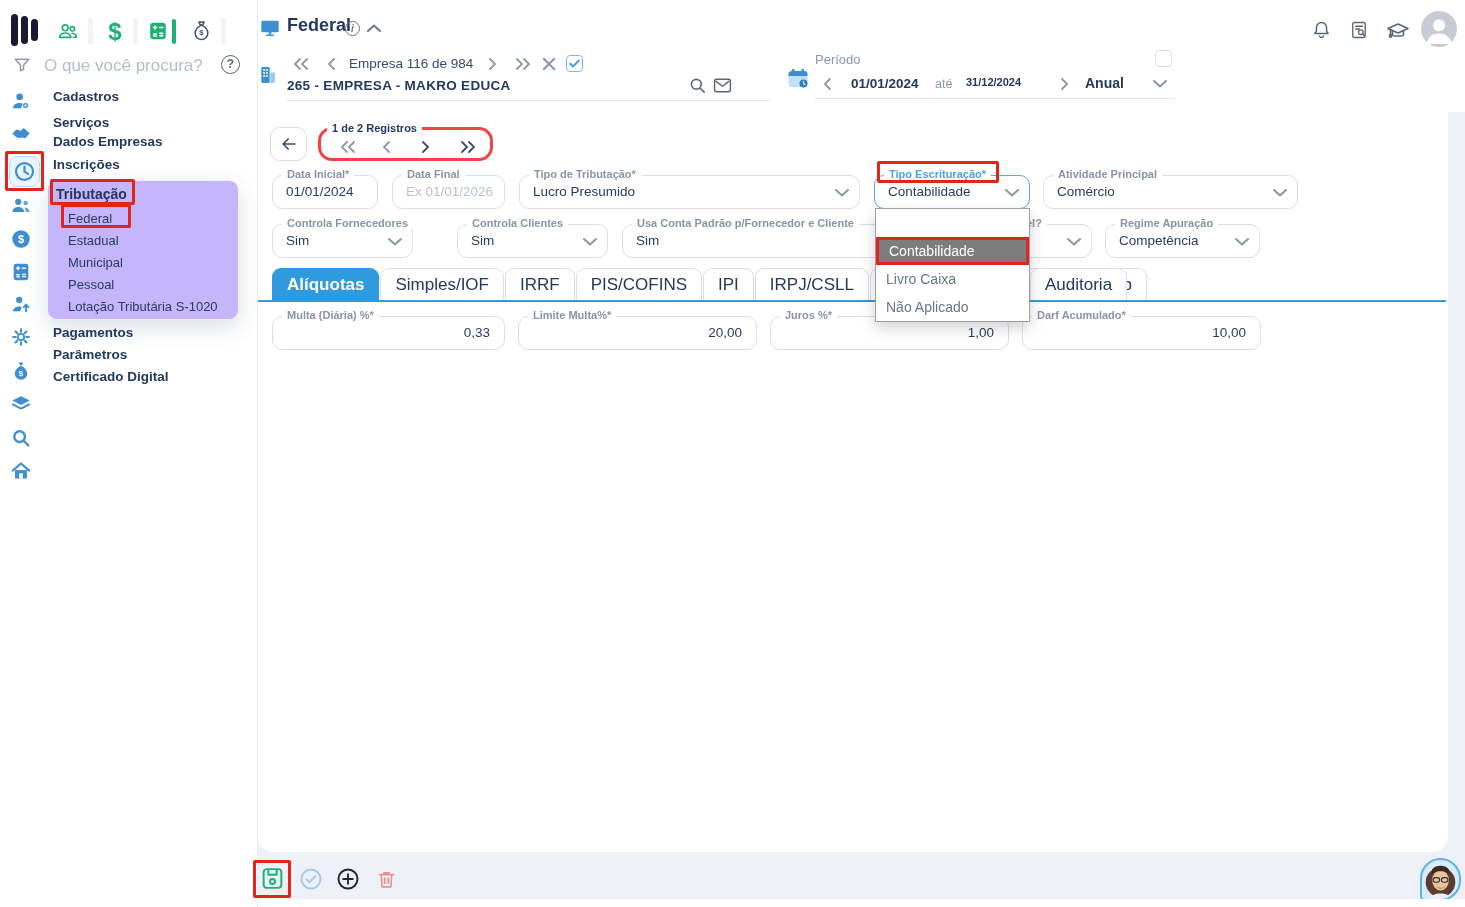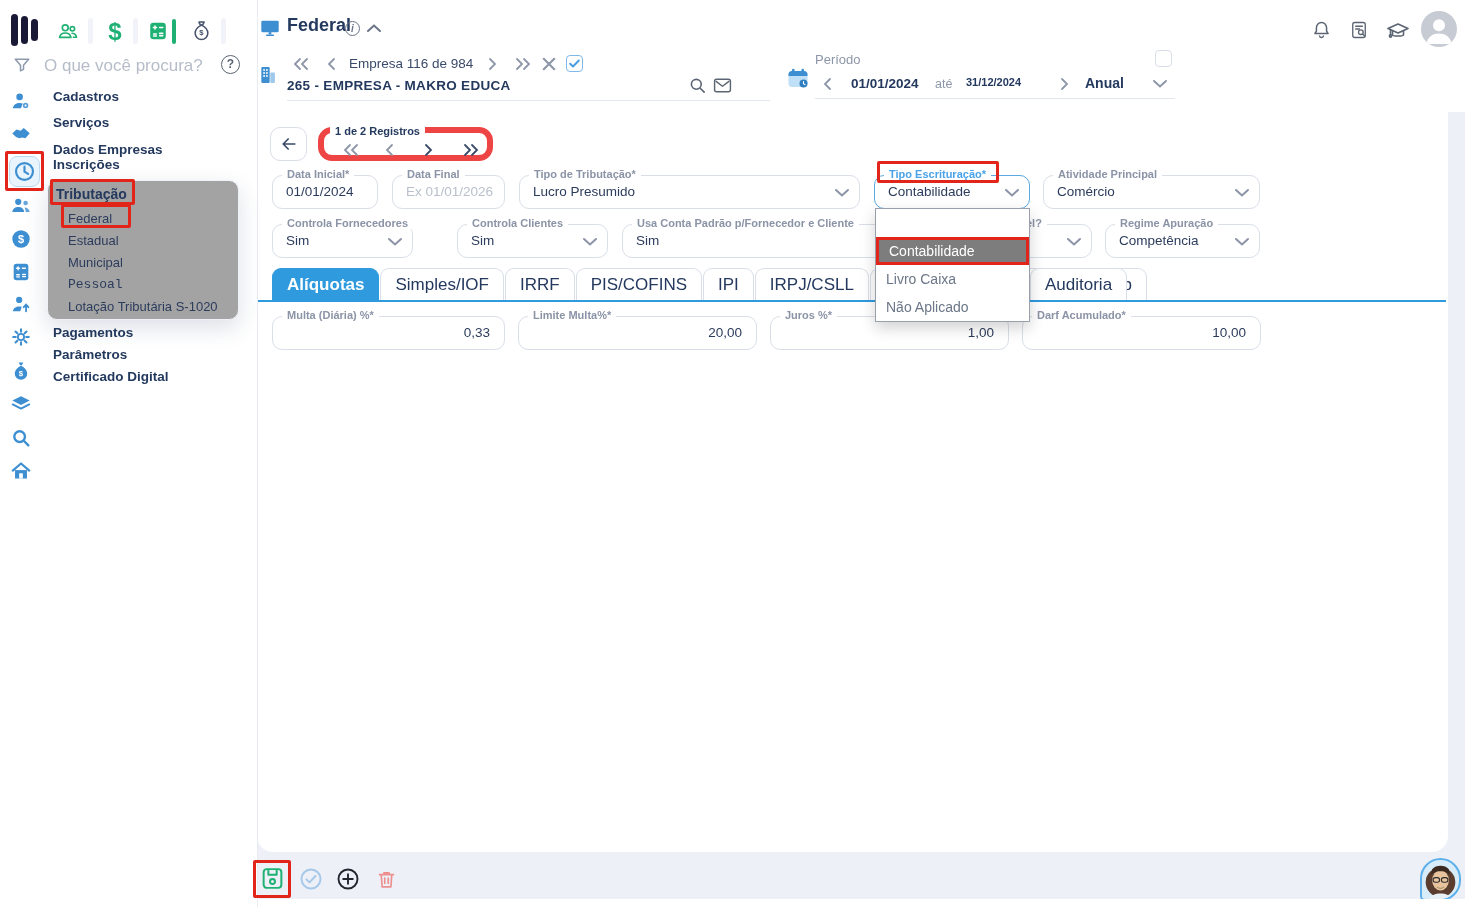--- a/index.html
+++ b/index.html
@@ -5,21 +5,21 @@
   * { margin:0; padding:0; box-sizing:border-box; }
   html,body { width:1465px; height:907px; }
   body { font-family:"Liberation Sans","DejaVu Sans",sans-serif; background:#edf0f6; position:relative; overflow:hidden; color:#2c3c5c; }
   .abs { position:absolute; }
   svg { display:block; }
 
   
   #left-panel { left:0; top:0; width:257px; height:907px; background:#fff; box-shadow:1px 0 0 #e8ebf1; z-index:20; }
   .rail-ic { width:22px; height:22px; color:#3e8fd2; left:10px; }
   .menu-item { left:53px; height:22px; line-height:22px; font-weight:700; font-size:13.5px; color:#24395e; white-space:nowrap; cursor:pointer; }
-  #submenu { left:47px; top:180px; width:192px; height:140px; background:#a3a3a3; border:1px solid #eef1f6; border-radius:10px; box-shadow:0 8px 22px rgba(40,60,100,.16); z-index:30; }
+  #submenu { left:47px; top:180px; width:192px; height:140px; background:#c4b5fd; border:1px solid #eef1f6; border-radius:10px; box-shadow:0 8px 22px rgba(40,60,100,.16); z-index:30; }
   .sub-item { position:absolute; left:20px; height:21px; line-height:21px; font-size:13px; color:#2c3c5c; white-space:nowrap; cursor:pointer; }
   .redbox { border:3px solid #e1251b; border-radius:2px; z-index:40; pointer-events:none; }
 
   
   .top-ic { width:22px; height:22px; }
   .sep { width:5px; height:26px; background:#f1f3f8; border-radius:3px; }
   #search-input { left:44px; top:54px; width:160px; height:24px; border:none; outline:none; font-size:17px; color:#0369a1; background:transparent; font-family:Liberation Sans, sans-serif; }
   #search-input::placeholder { color:#b6bdc9; }
 
   
@@ -185,32 +185,32 @@
   <div class="abs rail-ic" style="top:460px;">
     <svg viewBox="0 0 24 24" width="22" height="22">
         <path d="M3 11.5L12 3.8l9 7.7" fill="none" stroke="currentColor" stroke-width="2.4" stroke-linecap="round" stroke-linejoin="round"></path>
         <path d="M5.5 11v9.2h13V11z" fill="currentColor"></path>
         <rect x="10" y="14.5" width="4" height="5.7" fill="#fff"></rect>
       </svg>
   </div>
 
   <div class="abs menu-item" style="top:86px;">Cadastros</div>
   <div class="abs menu-item" style="top:112px;">Serviços</div>
-  <div class="abs menu-item" style="top:131px;margin-top:8px;">Dados Empresas</div>
+  <div class="abs menu-item" style="top:131px;">Dados Empresas</div>
   <div class="abs menu-item" style="top:154px;">Inscrições</div>
   <div class="abs menu-item" style="top:322px;">Pagamentos</div>
   <div class="abs menu-item" style="top:344px;">Parâmetros</div>
   <div class="abs menu-item" style="top:366px;">Certificado Digital</div>
 
   <div id="submenu" class="abs">
     <div class="sub-item" style="left:8px;top:3px;font-weight:700;font-size:14px;color:#24395e;">Tributação</div>
     <div class="sub-item" style="top:27px;">Federal</div>
     <div class="sub-item" style="top:49px;">Estadual</div>
     <div class="sub-item" style="top:71px;">Municipal</div>
-    <div class="sub-item" style="top:93px;font-family:Liberation Mono, monospace;">Pessoal</div>
+    <div class="sub-item" style="top:93px;">Pessoal</div>
     <div class="sub-item" style="top:115px;">Lotação Tributária S-1020</div>
   </div>
   <div class="abs redbox" style="left:50px;top:179px;width:85px;height:26px;"></div>
   <div class="abs redbox" style="left:61px;top:204px;width:70px;height:24px;"></div>
 </div>
 
 <div class="abs" style="left:257px;top:0;width:1208px;height:112px;background:#fff;"></div>
 
 <div class="abs" style="left:258px;top:17px;width:24px;height:22px;color:#3e8fd2;">
   <svg viewBox="0 0 24 24" width="24" height="22">
@@ -349,21 +349,21 @@
     </svg>
 </div>
 
 <div class="abs" style="left:257px;top:112px;width:1191px;height:740px;background:#fff;border-radius:0 0 16px 16px;"></div>
 
 <div class="abs" style="left:270px;top:127px;width:37px;height:34px;border:1px solid #d9dee8;border-radius:10px;background:#fff;color:#3a4b6a;">
   <svg viewBox="0 0 24 24" width="20" height="20" fill="none" stroke="currentColor" stroke-width="2" stroke-linecap="round" stroke-linejoin="round" style="margin:6px auto;">
       <path d="M19 12H5M11 6l-6 6 6 6"></path>
     </svg>
 </div>
-<div class="abs" style="left:318px;top:127px;width:175px;height:34px;border:6px solid #ef4444;border-radius:14px;background:#fff;">
+<div class="abs" style="left:318px;top:127px;width:175px;height:34px;border:3px solid #ef4444;border-radius:14px;background:#fff;">
   <div class="abs" style="top:-8px;left:6px;background:#fff;padding:0 5px;font-size:11px;font-weight:700;color:#24395e;white-space:nowrap;">1 de 2 Registros</div>
   <div class="abs" style="left:18px;top:10px;width:18px;height:14px;color:#8d96a8;">
     <svg viewBox="0 0 18 12" width="18" height="14" fill="none" stroke="currentColor" stroke-width="1.8" stroke-linecap="round">
         <path d="M8 1L3 6l5 5M15 1l-5 5 5 5"></path>
       </svg>
   </div>
   <div class="abs" style="left:60px;top:10px;width:10px;height:14px;color:#8d96a8;">
     <svg viewBox="0 0 10 12" width="10" height="14" fill="none" stroke="currentColor" stroke-width="1.8" stroke-linecap="round">
         <path d="M8 1L3 6l5 5"></path>
       </svg>
@@ -400,21 +400,21 @@
 <div class="field focus" style="left:874px;top:175px;width:156px;">
   <span class="lab">Tipo Escrituração*</span>
   <span class="val">Contabilidade</span>
   <span class="chev">
       <svg viewBox="0 0 16 10" width="16" height="16" fill="none" stroke="currentColor" stroke-width="2" stroke-linecap="round">
         <path d="M2 2l6 5.5L14 2"></path>
       </svg>
     </span>
 </div>
 <div class="abs redbox" style="left:877px;top:161px;width:122px;height:22px;"></div>
-<div class="field" style="left:1043px;top:175px;width:217px;">
+<div class="field" style="left:1043px;top:175px;width:255px;">
   <span class="lab">Atividade Principal</span>
   <span class="val">Comércio</span>
   <span class="chev">
       <svg viewBox="0 0 16 10" width="16" height="16" fill="none" stroke="currentColor" stroke-width="2" stroke-linecap="round">
         <path d="M2 2l6 5.5L14 2"></path>
       </svg>
     </span>
 </div>
 
 <div class="field" style="left:272px;top:224px;width:141px;">

